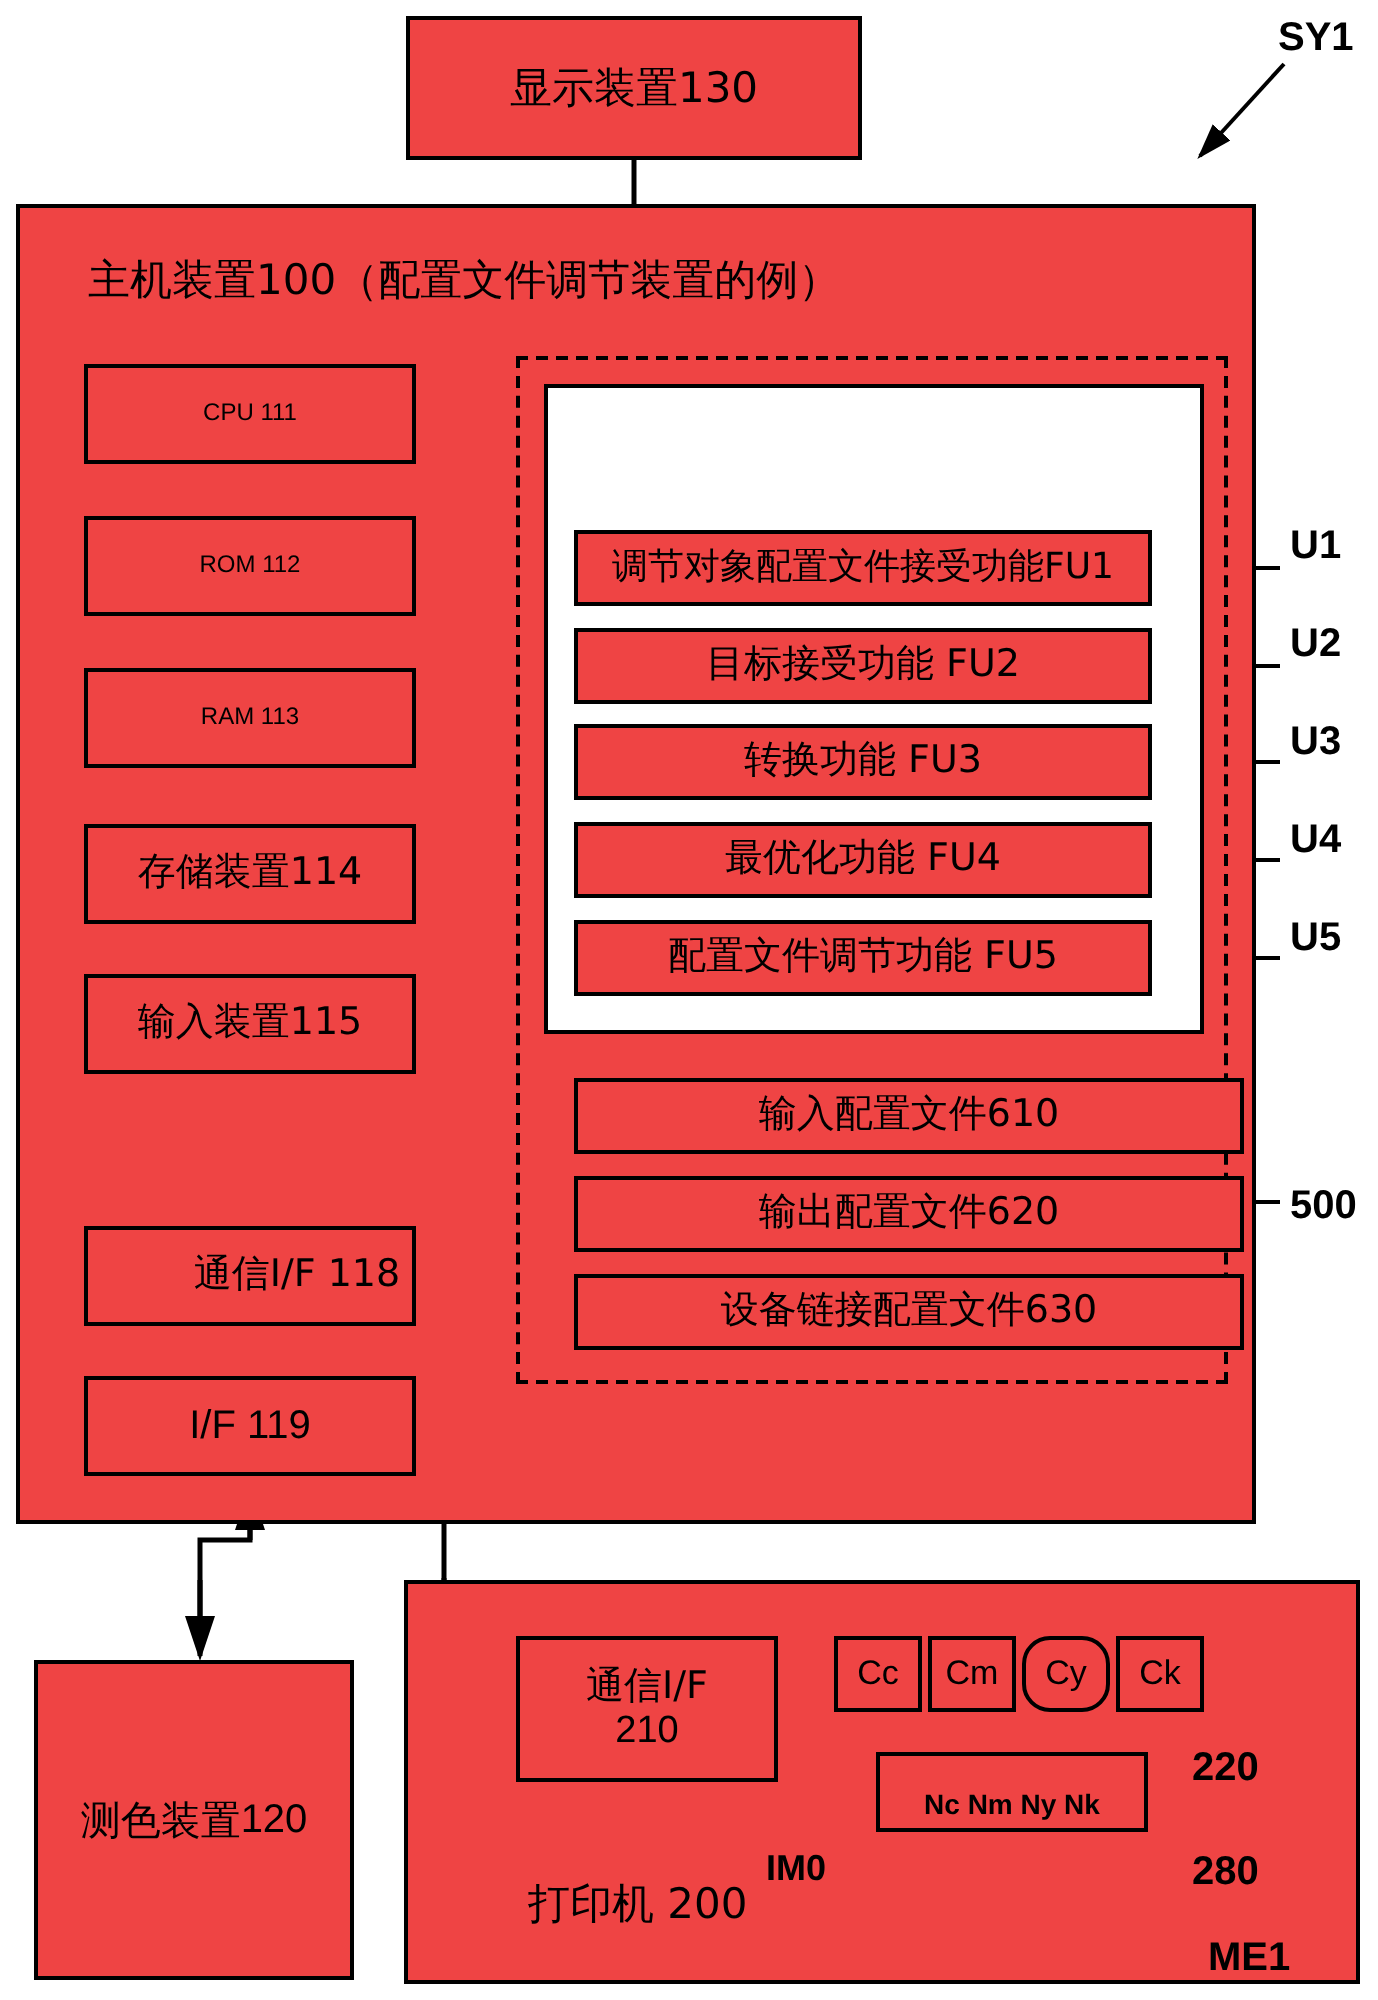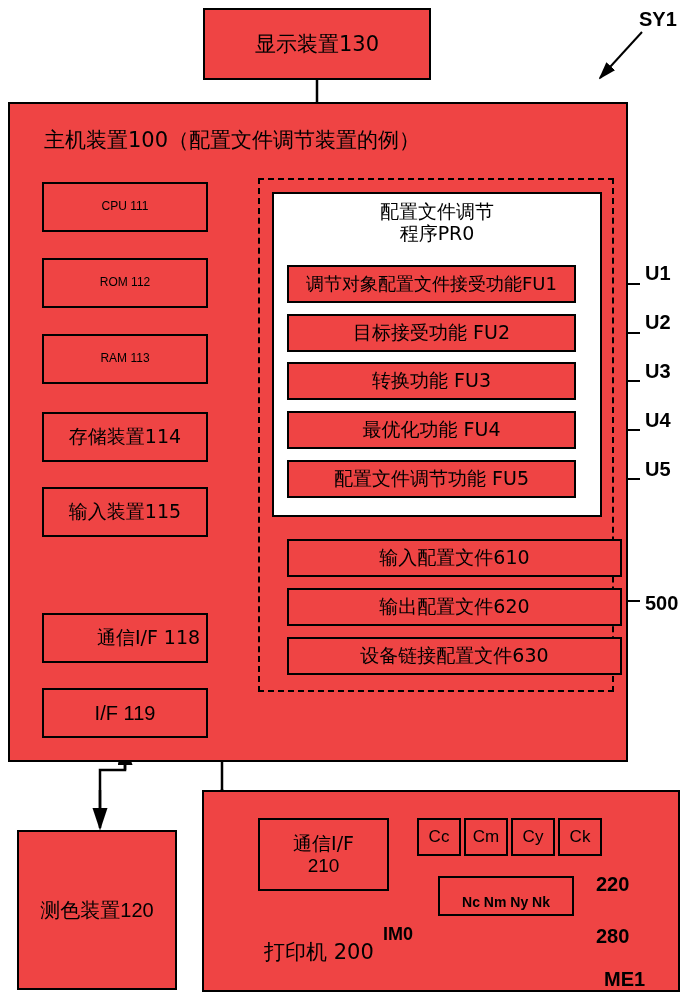--- a/index.html
+++ b/index.html
@@ -99,21 +99,21 @@
   #colorimeter-box { left: 17px; top: 830px; width: 160px; height: 160px; font-size: 20px; flex-direction: row; }
 
   
   #printer-box { left: 202px; top: 790px; width: 478px; height: 202px; }
   #printer-comm-box { left: 258px; top: 818px; width: 131px; height: 73px; font-size: 19px; flex-direction: column; }
   #printer-title { left: 264px; top: 940px; font-size: 21px; }
 
   .cartridge { width: 44px; height: 38px; font-size: 17px; top: 818px; }
   #cc-box { left: 417px; }
   #cm-box { left: 464px; }
-  #cy-box { left: 511px; }
+  #cy-box { left: 511px; border-radius: 14px; }
   #ck-box { left: 558px; }
 
   #head-box { left: 438px; top: 876px; width: 136px; height: 40px; }
   #head-labels { left: 438px; top: 894px; width: 136px; text-align:center; font-size: 14px; font-weight:bold; }
 
   #n220-label { left: 596px; top: 873px; font-size: 20px; font-weight: bold; }
   #n280-label { left: 596px; top: 925px; font-size: 20px; font-weight: bold; }
   #me1-label  { left: 604px; top: 952px; font-size: 20px; font-weight: bold; margin-top: 16px; }
   #im0-label  { left: 383px; top: 924px; font-size: 18px; font-weight: bold; }
 </style>
@@ -244,21 +244,20 @@
   </div>
   <div class="box leftbox" id="comm-if-box">
     <span class="cn">通信I/F 118</span>
   </div>
   <div class="box leftbox" id="if-box">
     <span>I/F 119</span>
   </div>
 
   <div class="dashbox" id="program-region"></div>
   <div id="program-box"></div>
-  <div class="label cn" id="program-title"><span>配置文件调节</span><br><span>程序PR0</span></div>
 
   <div class="box fubox" id="fu1-box">
     <span class="cn">调节对象配置文件接受功能FU1</span>
   </div>
   <div class="box fubox" id="fu2-box">
     <span class="cn">目标接受功能 FU2</span>
   </div>
   <div class="box fubox" id="fu3-box">
     <span class="cn">转换功能 FU3</span>
   </div>

